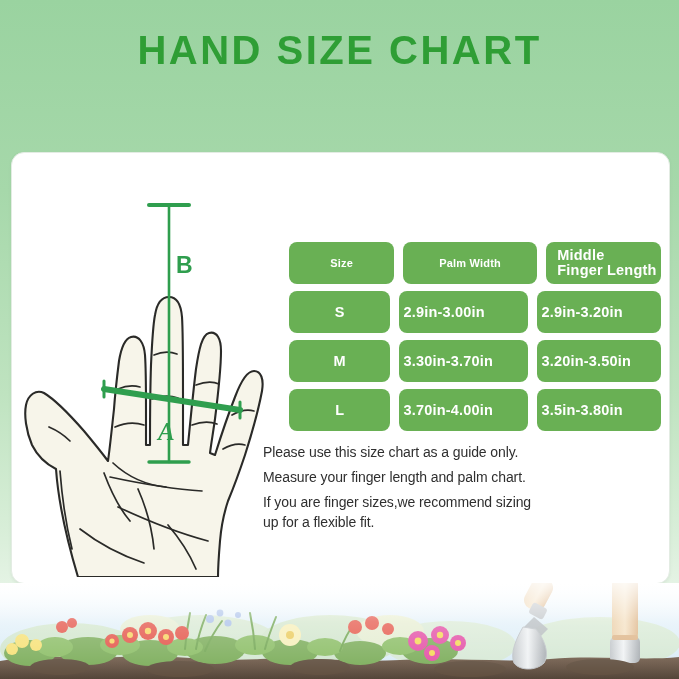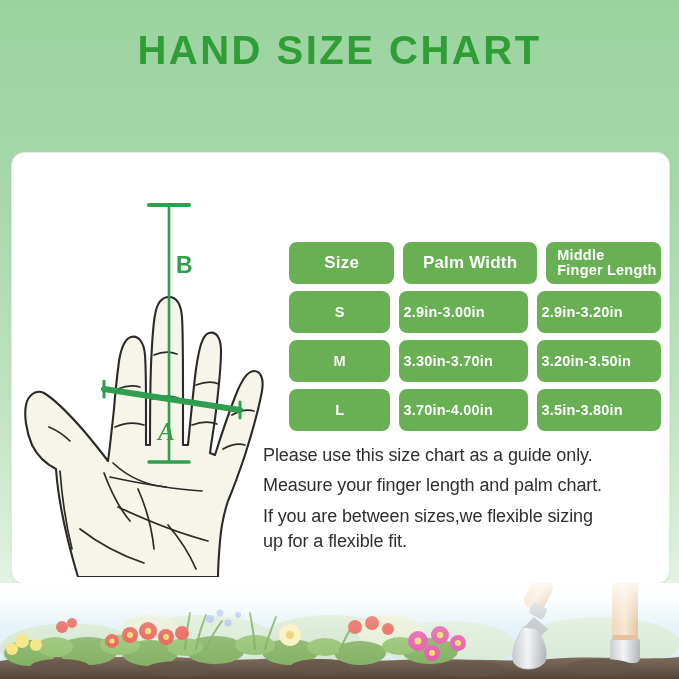--- a/index.html
+++ b/index.html
@@ -84,21 +84,21 @@
     justify-content: center;
     height: 42px;
     box-sizing: border-box;
     font-size: 15px;
     letter-spacing: 0.2px;
   }
   .c-size  { width: 112px; }
   .c-palm  { width: 142px; }
   .c-mid   { width: 136px; }
 
-  .hrow .cell { font-size: 17px; }
+  .hrow .cell { font-size: 11px; }
   .hrow .c-mid {
     justify-content: center;
     padding-left: 7px;
     line-height: 1.03;
     font-size: 14.5px;
     width: 122px;
     text-align: left;
   }
   .hrow .c-mid span { display: block; }
 
@@ -111,21 +111,21 @@
   
   .note {
     position: absolute;
     left: 251px;
     top: 290px;
     width: 400px;
     color: #2f2f2f;
   }
   .note p {
     margin: 0 0 6px 0;
-    font-size: 18px;
+    font-size: 14px;
     line-height: 1.36;
     font-weight: normal;
     letter-spacing: -0.1px;
   }
   .note p.tight { margin-bottom: 1px; }
 
   
   .photo {
     position: absolute;
     left: 0;
@@ -255,21 +255,21 @@
       <div class="trow brow">
         <div class="cell c-size">L</div>
         <div class="cell c-palm">3.70in-4.00in</div>
         <div class="cell c-mid">3.5in-3.80in</div>
       </div>
     </div>
 
     <div class="note">
       <p>Please use this size chart as a guide only.</p>
       <p>Measure your finger length and palm chart.</p>
-      <p class="tight">If you are between sizes,we flexible sizing</p>
+      <p class="tight">If you are finger sizes,we recommend sizing</p>
       <p>up for a flexible fit.</p>
     </div>
   </div>
 
   <div class="photo">
     <svg width="679" height="96" viewBox="0 0 679 96" xmlns="http://www.w3.org/2000/svg">
       <defs>
         <linearGradient id="sky" x1="0" y1="0" x2="0" y2="1">
           <stop offset="0%" stop-color="#ffffff"></stop>
           <stop offset="45%" stop-color="#ddeef8"></stop>

